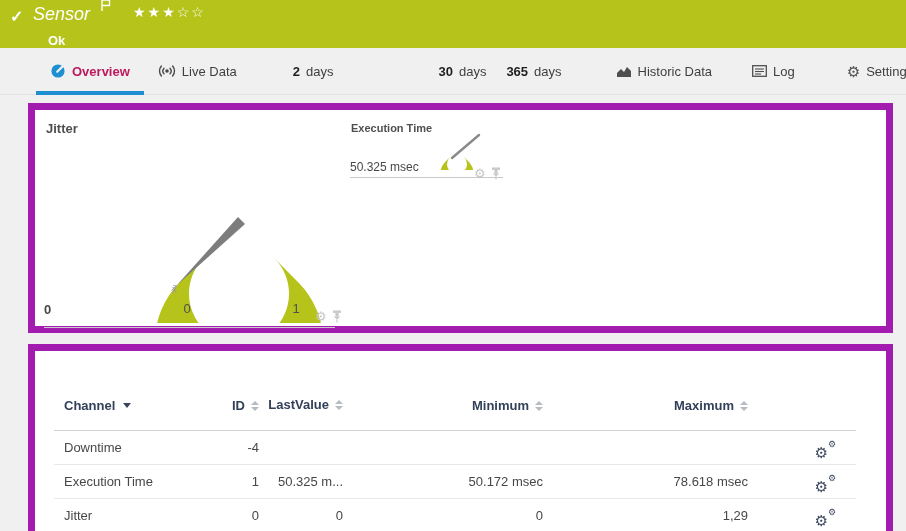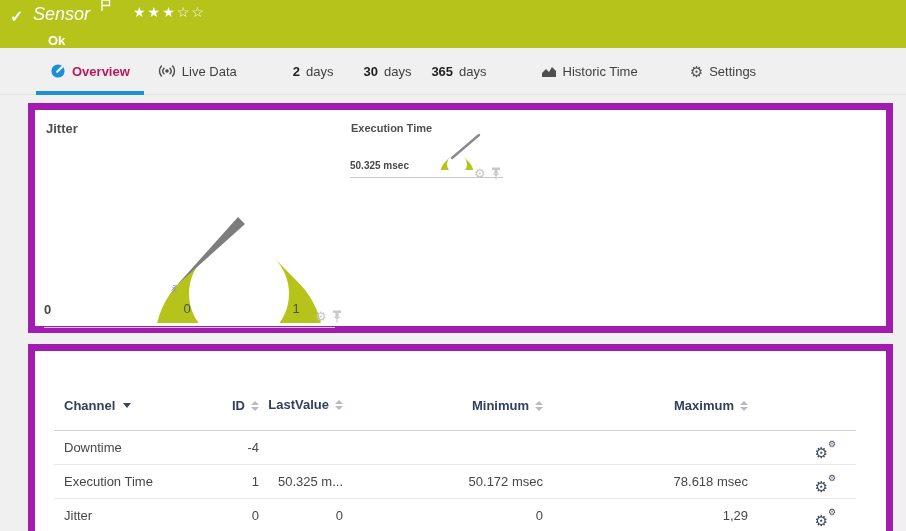--- a/index.html
+++ b/index.html
@@ -16,21 +16,21 @@
   .stars { font-size:14px; letter-spacing:2px; margin-left:22px; position:relative; top:-3px; }
   .okstat { position:absolute; left:48px; top:33px; font-size:13px; font-weight:700; }
 
   
   .tabstrip { position:absolute; left:0; top:48px; width:906px; height:47px;
     border-bottom:1px solid #e3e3e3; display:flex; align-items:stretch; padding-left:36px; }
   .tab { display:flex; align-items:center; gap:6px; font-size:13px; color:#3f3f3f; cursor:pointer; white-space:nowrap; }
   .tab .num { font-weight:700; color:#1f1f1f; }
   .tab--active { padding:0 14px; font-weight:700; color:#be185d; position:relative; }
   .tab--active::after { content:""; position:absolute; left:0; right:0; bottom:-1px; height:4px; background:#1e90d2; }
-  .ml14{margin-left:14px}.ml56{margin-left:56px}.ml70{margin-left:30px}.ml20{margin-left:20px}
+  .ml14{margin-left:14px}.ml56{margin-left:56px}.ml70{margin-left:105px}.ml20{margin-left:20px}
   .ml54{margin-left:54px}.ml40{margin-left:40px}.ml52{margin-left:52px}
   .gearglyph { font-size:15px; color:#4f4f4f; line-height:1; }
 
   
   .panel { position:absolute; left:28px; width:865px; background:#fff; border:7px solid #a21caf; }
   .panel-gauges { top:103px; height:230px; }
   .panel-table  { top:344px; height:200px; }
 
   
   .w-title { position:absolute; font-weight:700; color:#4f4f4f; }
@@ -41,21 +41,21 @@
   .gvalue-big { position:absolute; left:9px; top:192px; font-size:13px; font-weight:700; color:#474747; }
   .w-underline { position:absolute; height:1px; background:#c9c9c9; }
   .uline-jitter { left:9px; top:217px; width:291px; }
   .wicons { position:absolute; display:flex; align-items:center; gap:5px; color:#c8c8c8; }
   .wicons-jitter { left:280px; top:200px; }
   .wicons .g { font-size:13px; line-height:1; }
 
   
   .exec-title { left:316px; top:12px; font-size:11px; }
   .gauge-small { position:absolute; left:401px; top:14px; }
-  .gvalue-small { position:absolute; left:315px; top:50px; font-size:10px; font-weight:700; color:#474747; }
+  .gvalue-small { position:absolute; left:315px; top:50px; font-size:12px; font-weight:400; color:#474747; }
   .uline-exec { left:315px; top:67px; width:153px; }
   .wicons-exec { left:439px; top:57px; }
 
   
   .tblwrap { padding-top:30px; }
   .t-head, .t-row { display:grid; grid-template-columns:10px 165px 30px 84px 200px 205px 1fr;
     align-items:center; margin:0 30px 0 19px; }
   .t-head { min-height:50px; border-bottom:1px solid #d2d2d2; color:#32405a; font-size:13px; font-weight:700; }
   .t-row  { height:34px; border-bottom:1px solid #e8e8e8; color:#474747; font-size:13px; }
   .c-right { justify-self:end; text-align:right; display:flex; align-items:center; }
@@ -113,21 +113,30 @@
     <span>days</span>
   </div>
   <div class="tab ml20">
     <span class="num">365</span>
     <span>days</span>
   </div>
   <div class="tab ml54">
     <svg width="16" height="13" viewBox="0 0 16 13">
       <polygon points="1,12 1,8 5,4 8,7 11,2 15,6 15,12" fill="#4f4f4f"></polygon>
     </svg>
-    <span>Historic Time</span>
+    <span>Historic Data</span>
+  </div>
+  <div class="tab ml40">
+    <svg width="15" height="12" viewBox="0 0 15 12">
+      <rect x="0.7" y="0.7" width="13.6" height="10.6" fill="none" stroke="#4f4f4f" stroke-width="1.3"></rect>
+      <line x1="3" y1="4" x2="12" y2="4" stroke="#4f4f4f" stroke-width="1.1"></line>
+      <line x1="3" y1="6.5" x2="12" y2="6.5" stroke="#4f4f4f" stroke-width="1.1"></line>
+      <line x1="3" y1="9" x2="9" y2="9" stroke="#4f4f4f" stroke-width="1.1"></line>
+    </svg>
+    <span>Log</span>
   </div>
   <div class="tab ml52">
     <span class="gearglyph">⚙</span>
     <span>Settings</span>
   </div>
 </div>
 
 <div class="panel panel-gauges">
 
   <div class="w-title jitter-title">Jitter</div>

